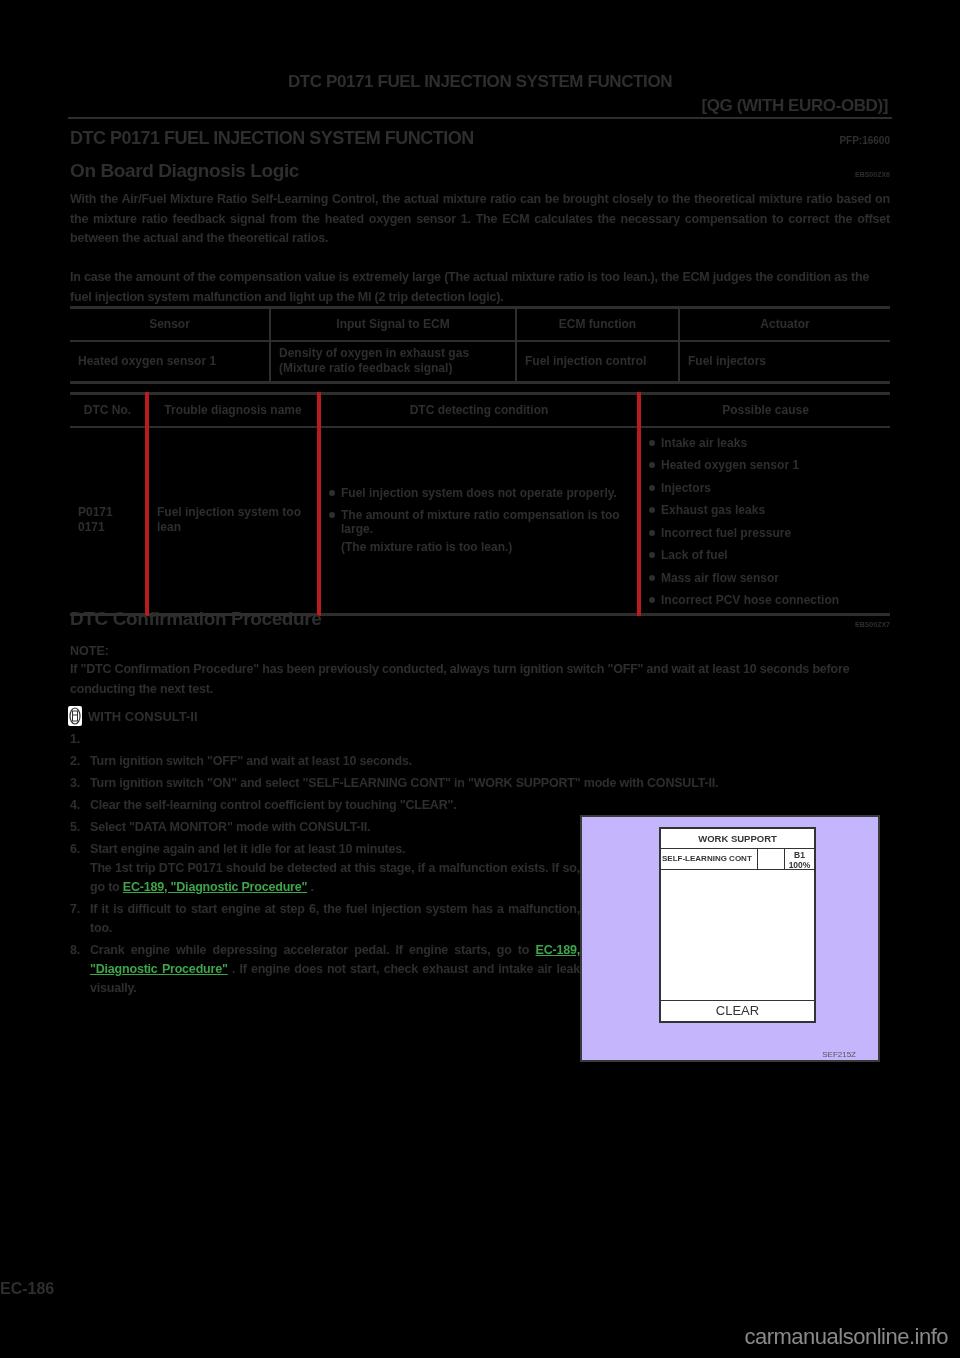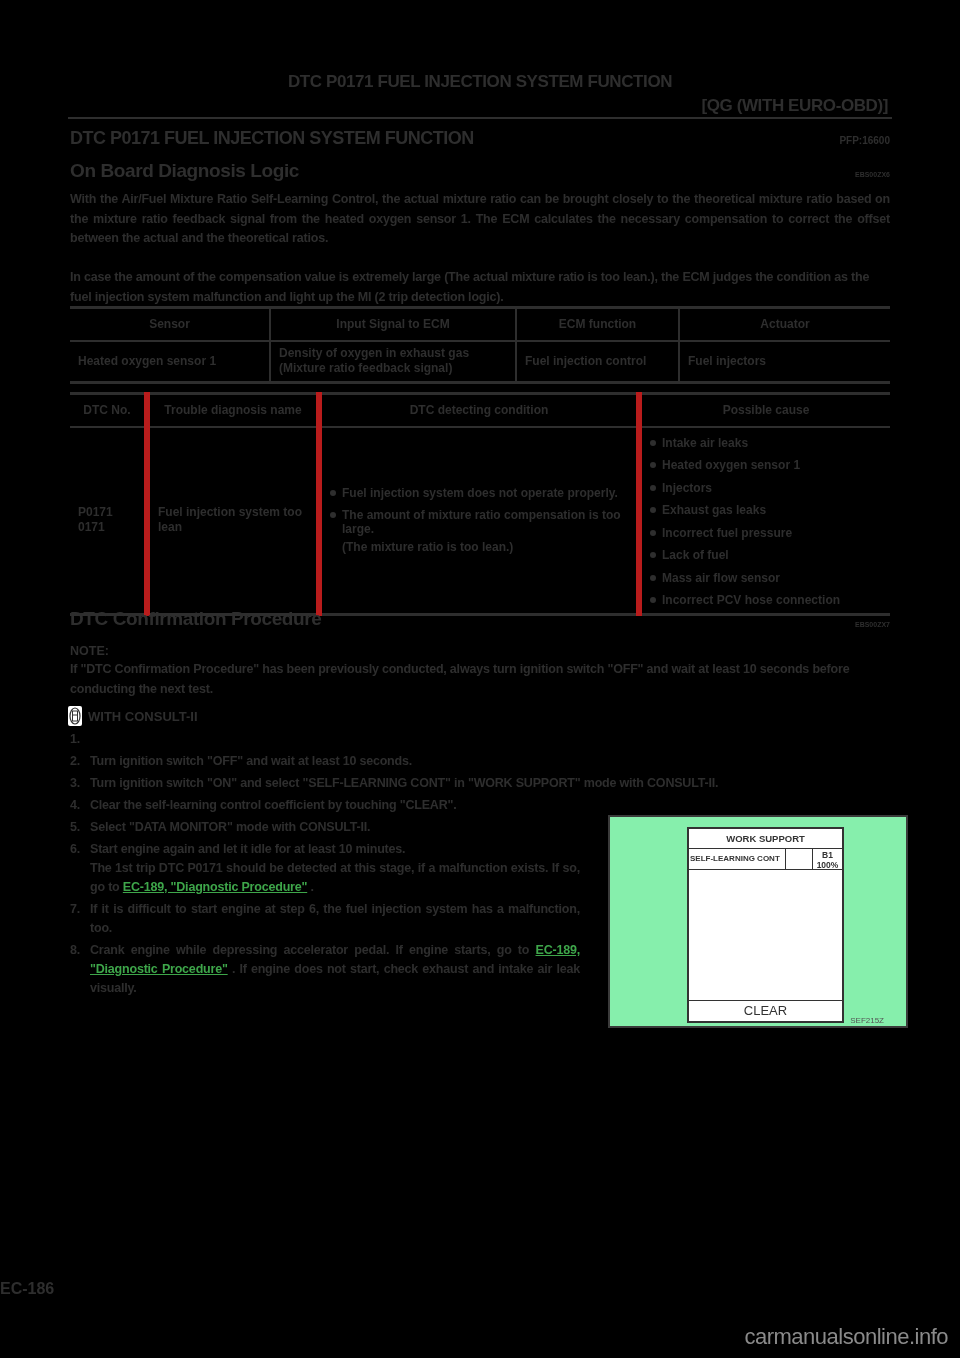--- a/index.html
+++ b/index.html
@@ -45,21 +45,21 @@
   table.t { position: absolute; left: 70px; width: 820px; border-collapse: collapse; color: #2e2e2e; font-weight: bold; }
   table.t th, table.t td { font-size: 12px; padding: 4px 8px; vertical-align: middle; }
   table.t th { text-align: center; height: 33px; }
   .t1 { top: 306px; border-top: 3px solid #2e2e2e; border-bottom: 3px solid #2e2e2e; }
   .t1 th { border-bottom: 2px solid #2e2e2e; }
   .t1 th + th, .t1 td + td { border-left: 2px solid #2e2e2e; }
   .t1 td { height: 42px; text-align: left; }
 
   .t2 { top: 392px; border-top: 3px solid #2e2e2e; border-bottom: 3px solid #2e2e2e; }
   .t2 th { border-bottom: 2px solid #2e2e2e; height: 28px; }
-  .t2 th + th, .t2 td + td { border-left: 6px solid #b91c1c; }
+  .t2 th + th, .t2 td + td { border-left: 4px solid #b91c1c; }
   .t2 td { height: 184px; }
   .t2 ul { list-style: none; }
   .t2 li { position: relative; padding-left: 12px; line-height: 14px; }
   .t2 li::before { content: ""; position: absolute; left: 0; top: 4px; width: 6px; height: 6px; border-radius: 50%; background: #2e2e2e; }
   .t2 .causes li { margin: 4px 0 8.5px 0; }
   .t2 .cond li { margin-bottom: 8px; }
 
   .note-label { position: absolute; left: 70px; top: 644px; font-weight: bold; font-size: 12.5px; color: #2e2e2e; }
 
   .consult {
@@ -71,22 +71,22 @@
     display: flex; align-items: center; justify-content: center;
   }
 
   ol.steps { position: absolute; left: 70px; top: 730px; list-style: none; font-weight: bold; font-size: 12.5px; color: #2e2e2e; letter-spacing: -0.2px; }
   ol.steps li { display: flex; line-height: 19px; }
   ol.steps .num { width: 20px; flex: none; }
   ol.steps .txt { text-align: justify; }
   .link { color: #3ea64a; text-decoration: underline; }
 
   .figure {
-    position: absolute; left: 608px; top: 815px; width: 300px; height: 213px;
-    background: #86efac; border: 2px solid #3a3a3a;
+    position: absolute; left: 580px; top: 815px; width: 300px; height: 247px;
+    background: #c4b5fd; border: 2px solid #3a3a3a;
   }
   .ws { position: absolute; left: 77px; top: 10px; width: 157px; height: 196px; border: 2px solid #333; background: #fff; }
   .ws-title { height: 20px; border-bottom: 1.5px solid #333; text-align: center; font-size: 9.5px; font-weight: bold; line-height: 19px; color: #333; }
   .ws-row { display: flex; height: 21px; border-bottom: 1.5px solid #333; font-size: 8px; font-weight: bold; color: #333; }
   .ws-row .lbl { width: 97px; border-right: 1.5px solid #333; padding-left: 1px; line-height: 20px; }
   .ws-row .val { width: 27px; border-right: 1.5px solid #333; }
   .ws-row .b1 { flex: 1; text-align: center; font-size: 8.5px; line-height: 10px; padding-top: 1px; }
   .ws-clear { position: absolute; left: 0; right: 0; bottom: 0; height: 21px; border-top: 1.5px solid #333; text-align: center; font-size: 13px; font-weight: normal; line-height: 20px; color: #333; }
   .fig-code { position: absolute; right: 22px; bottom: 1px; font-size: 8px; color: #555; }
 

